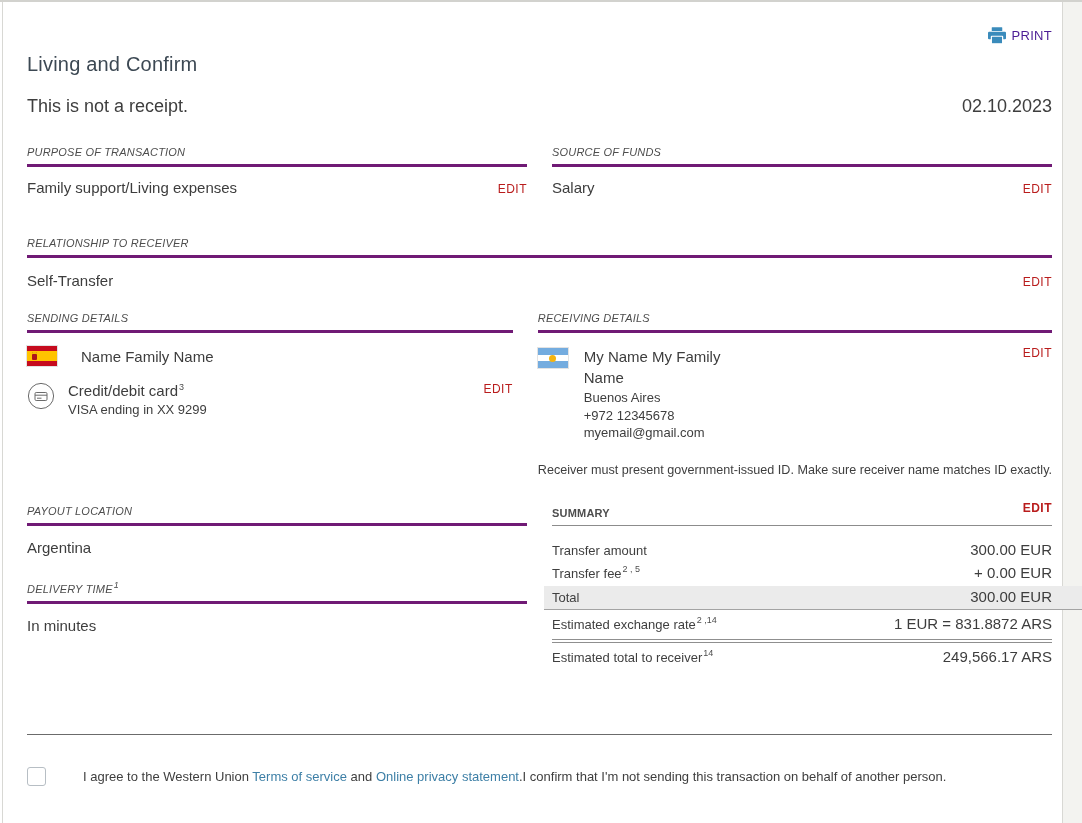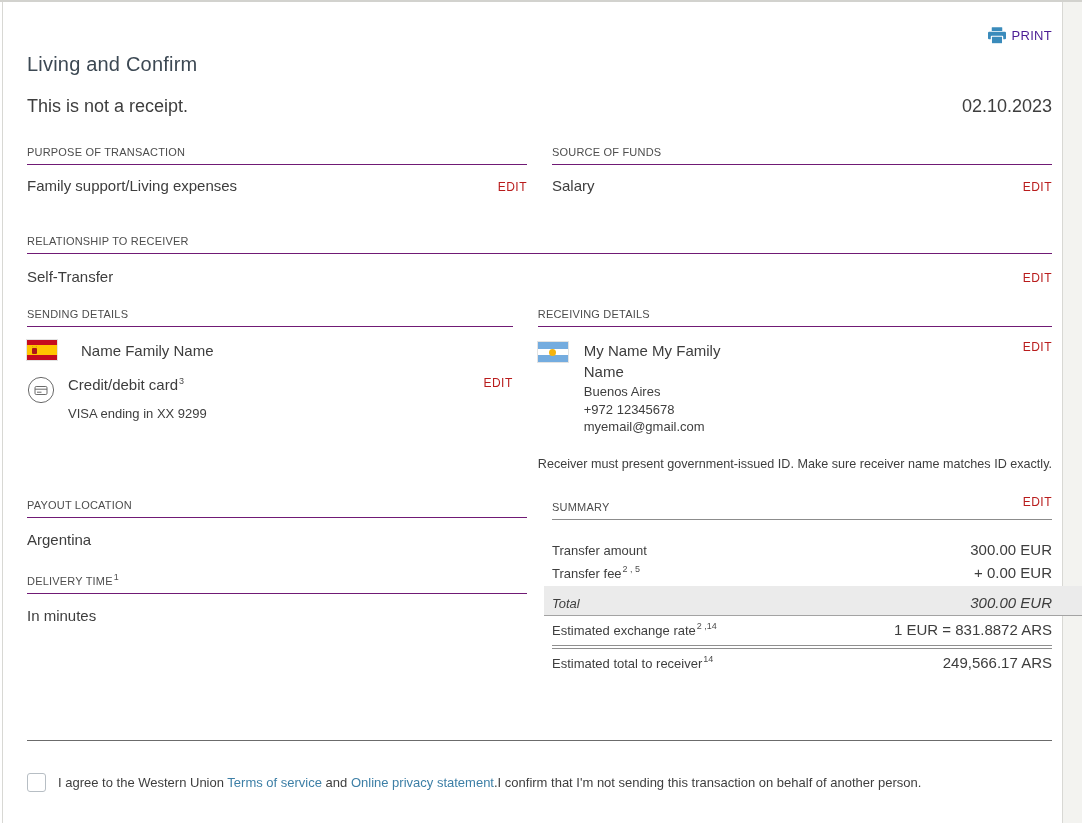--- a/index.html
+++ b/index.html
@@ -29,21 +29,21 @@
     display: flex; align-items: center; gap: 6px;
     background: none; border: none; cursor: pointer;
     font-family: inherit; font-size: 13px; color: #4c1d95; letter-spacing: .3px;
   }
   h1.title { margin-top: 9px; font-size: 20px; font-weight: 400; color: #3c4853; letter-spacing: .2px; }
   .receipt-row { display: flex; justify-content: space-between; margin-top: 20px; font-size: 18px; color: #3e3e3e; }
 
   
   .sec-label {
     font-size: 11px; color: #4d4d4d; letter-spacing: .2px;
-    padding-bottom: 6px; border-bottom: 1px solid #701a75;
+    padding-bottom: 6px; border-bottom: 3px solid #701a75; font-style: italic;
   }
   .sec-row { display: flex; justify-content: space-between; align-items: baseline; margin-top: 12px; }
   .val { font-size: 15px; color: #3d3d3d; }
   .edit {
     font-size: 12px; color: #b91c1c; letter-spacing: .5px;
     text-decoration: none; cursor: pointer; white-space: nowrap;
   }
   sup { font-size: 9px; color: #4d4d4d; vertical-align: super; line-height: 0; margin-left: 1px; }
 
   .grid2 { display: grid; grid-template-columns: 1fr 1fr; column-gap: 25px; }
@@ -63,55 +63,54 @@
   }
   .flag-ar { background: linear-gradient(to bottom, #74acdf 0 33%, #ffffff 33% 67%, #74acdf 67% 100%); }
   .flag-ar::after {
     content: ""; position: absolute; left: 50%; top: 50%; width: 7px; height: 7px;
     margin: -3.5px 0 0 -3.5px; background: #f6b40e; border-radius: 50%;
   }
   .entity-name { font-size: 15px; color: #3d3d3d; }
   .pay-row { display: flex; align-items: flex-start; gap: 13px; margin-top: 16px; }
   .circle-icon { flex: 0 0 auto; display: inline-flex; }
   .pay-method { font-size: 15px; color: #3d3d3d; }
-  .pay-detail, .sub { font-size: 13px; color: #3e3e3e; margin-top: 13px; line-height: 1.2; }
+  .pay-detail, .sub { font-size: 13px; color: #3e3e3e; margin-top: 3px; line-height: 1.2; }
   .pay-row .edit, .receiver-row .edit { margin-left: auto; }
   .receiver-row { display: flex; align-items: flex-start; gap: 16px; margin-top: 13px; }
   .receiver-row .flag { margin-top: 2px; }
   .receiver-name { max-width: 180px; line-height: 1.4; }
   .receiver-info .sub { margin-top: 2px; }
   .agent-row { display: flex; align-items: center; gap: 13px; margin-top: 16px; }
   .agent-label { font-size: 15px; color: #3d3d3d; }
   .note { margin-top: 22px; font-size: 12.6px; color: #3e3e3e; white-space: nowrap; }
 
   
   .left-col .val { margin-top: 13px; display: block; }
   .delivery-sec { margin-top: 27px; }
 
   .sum-head { display: flex; justify-content: space-between; align-items: flex-end;
-              padding-bottom: 6px; border-bottom: 1px solid #8c8c8c; }
+              padding-bottom: 6px; border-bottom: 1px solid #8c8c8c; font-weight: bold; }
   .sum-head .sec-label-text { font-size: 11px; color: #4d4d4d; letter-spacing: .2px; }
   .sum-head .edit { transform: translateY(-4px); }
-  .sum-rows { margin-top: 18px; }
+  .sum-rows { margin-top: 12px; }
   .sum-row { display: flex; justify-content: space-between; align-items: baseline; padding: 3px 0; }
   .sum-row .lbl { font-size: 13px; color: #3f3f3f; }
   .sum-row .v { font-size: 15px; color: #3d3d3d; }
   .sum-row.total {
     position: relative; z-index: 1;
     background: #ebebeb;
-    margin: 2px -30px 0 -8px; padding: 8px 30px 4px 8px;
+    margin: 2px -30px 0 -8px; padding: 2px 30px 4px 8px;
     border-bottom: 1px solid #a3a3a3;
-    font-style: italic;
   }
   .sum-row.exchange { padding: 5px 0 7px; border-bottom: 4px double #8f8f8f; }
   .sum-row.final { padding-top: 5px; }
 
   .divider { margin-top: 66px; border: none; border-top: 1px solid #6b6b6b; }
 
-  .agreement { display: flex; align-items: center; gap: 12px; margin-top: 32px; }
+  .agreement { display: flex; align-items: center; gap: 37px; margin-top: 32px; }
   .checkbox {
     width: 19px; height: 19px; flex: 0 0 auto;
     border: 1px solid #b7bec4; border-radius: 3px; background: #fff; cursor: pointer;
   }
   .agreement p { font-size: 13px; color: #3e3e3e; white-space: nowrap; }
   .agreement a { color: #3d7fa6; text-decoration: none; cursor: pointer; }
 </style>
 </head>
 <body>
 

